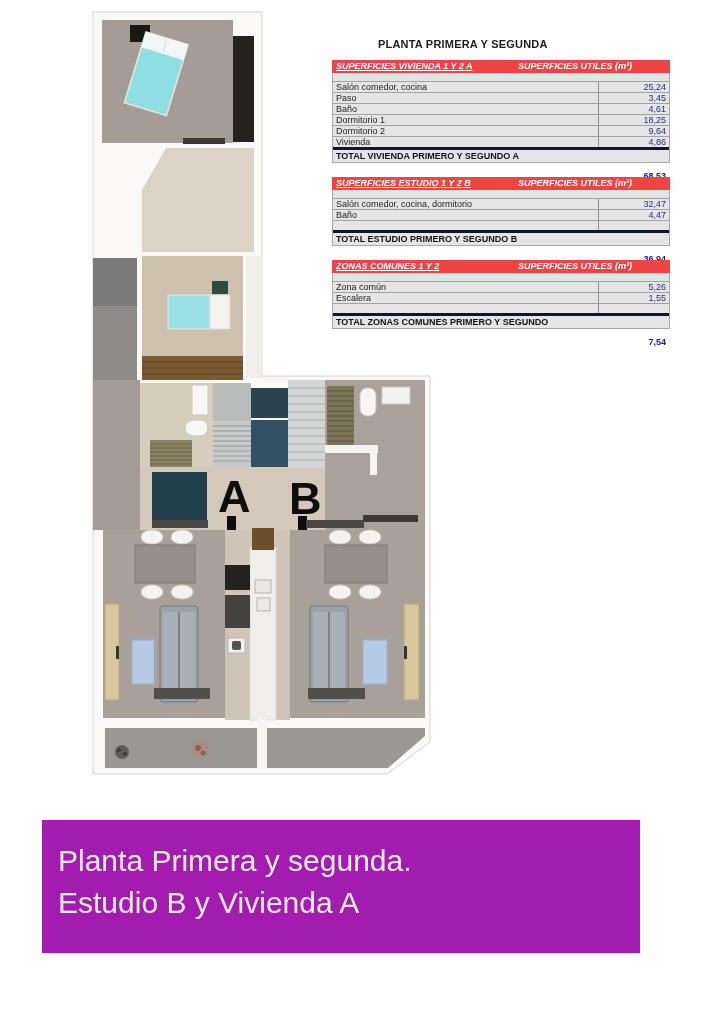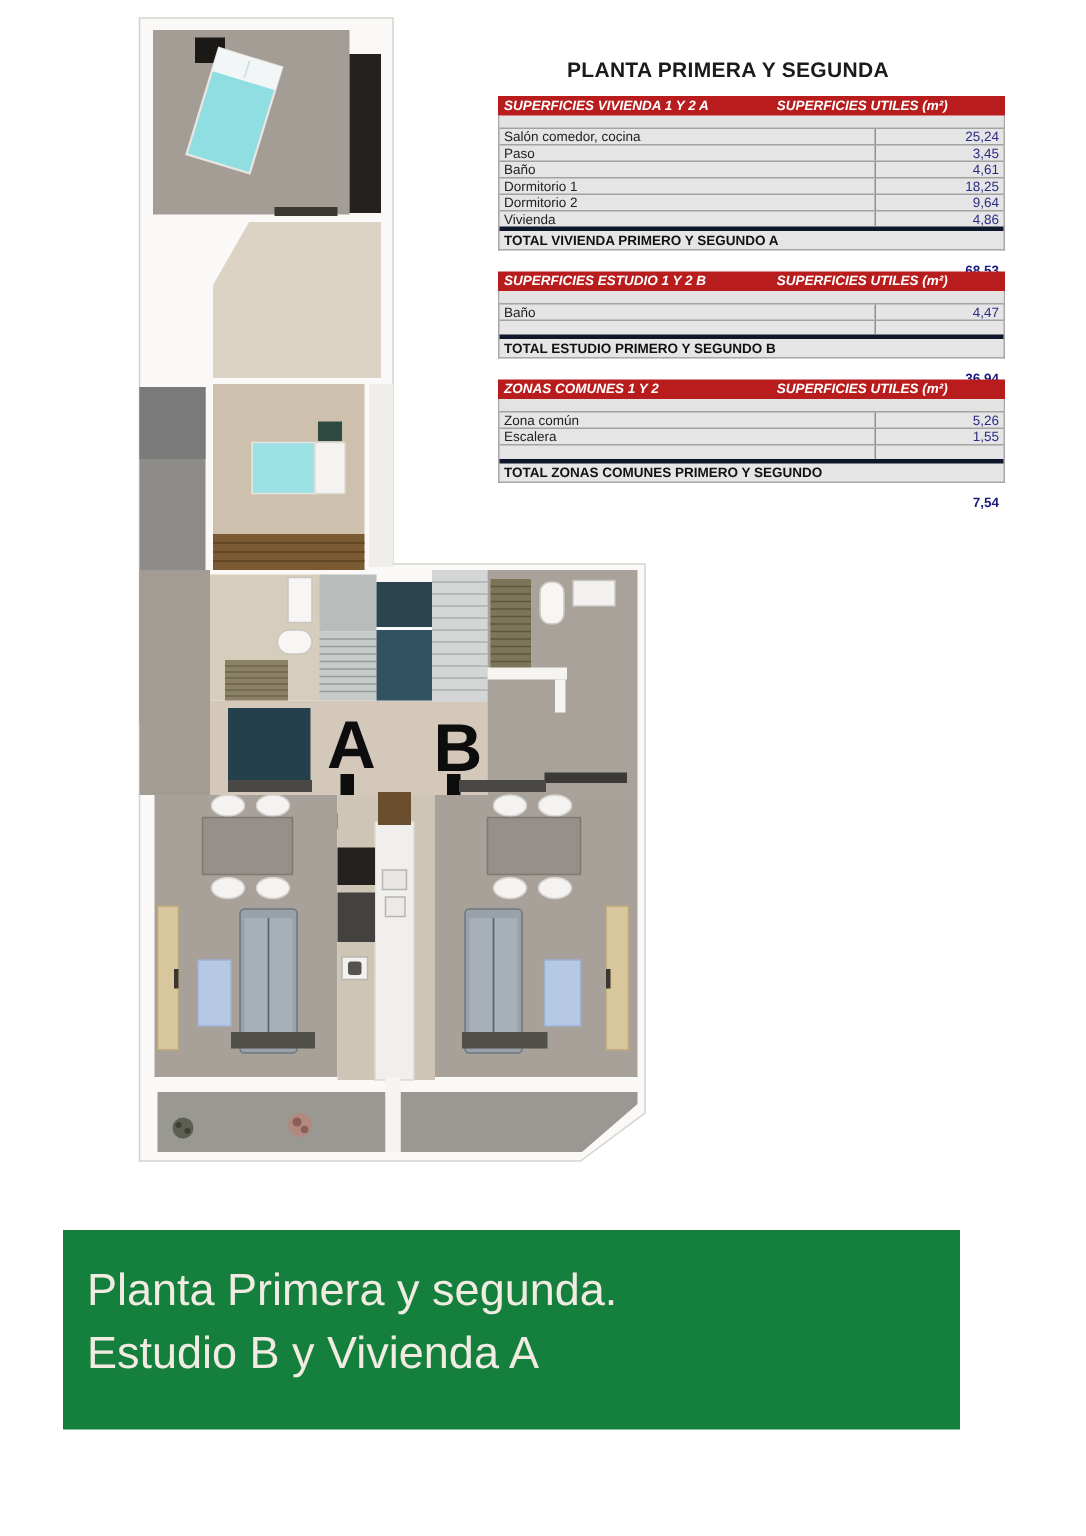--- a/index.html
+++ b/index.html
@@ -4,40 +4,40 @@
 <style>
   html,body{margin:0;padding:0;background:#fff;}
   .page{position:relative;width:724px;height:1024px;background:#ffffff;overflow:hidden;
         font-family:"Liberation Sans",sans-serif;}
 
   
   .floorplan{position:absolute;left:88px;top:0;width:345px;height:800px;}
 
   
   .tables-panel{position:absolute;left:332px;top:38px;width:338px;}
-  .tables-title{font-size:14px;font-weight:bold;color:#1b1b1b;margin:0 0 10px 12px;letter-spacing:.2px;padding-left:34px;}
+  .tables-title{font-size:11px;font-weight:bold;color:#1b1b1b;margin:0 0 10px 12px;letter-spacing:.2px;padding-left:34px;}
   .stable{width:338px;margin-bottom:14px;font-size:9px;color:#222;}
-  .thead{position:relative;height:13px;line-height:13px;background:#b91c1c;color:#ffffff;
-         font-weight:bold;font-style:italic;padding:0 4px;box-sizing:border-box;}
+  .thead{position:relative;height:13px;line-height:13px;background:#ef4444;color:#ffffff;
+         font-weight:bold;font-style:italic;padding:0 4px;box-sizing:border-box;text-decoration:underline;}
   .th-right{position:absolute;left:55%;top:0;}
   .tbody{border:1px solid #a8a8a8;border-top:none;background:#e5e5e5;}
   .row{display:flex;height:10px;line-height:10px;border-top:1px solid #a2a2a2;}
   .row:first-child{border-top:none;}
   .row .lbl{flex:1;padding:0 3px;overflow:hidden;white-space:nowrap;}
-  .row .val{width:86px;padding:0 3px;text-align:right;color:#2b2b85;
+  .row .val{width:71px;padding:0 3px;text-align:right;color:#2b2b85;
             border-left:1px solid #909090;box-sizing:border-box;}
   .row.gap{height:8px;background:#e3e3e3;}
   .row.gap .val{border-left:none;}
   .row.blank{height:9px;}
   .row.total{height:12px;line-height:12px;border-top:3px solid #0f172a;font-weight:bold;}
   .row.total .lbl{color:#111;}
   .row.total .val{color:#1c1c80;margin-top:20px;}
 
   
-  .banner{position:absolute;left:42px;top:820px;width:598px;height:133px;background:#15803d;
+  .banner{position:absolute;left:42px;top:820px;width:598px;height:133px;background:#a21caf;
           box-sizing:border-box;padding:20px 0 0 16px;}
   .banner div{font-size:30px;line-height:42px;color:#f1ebe2;}
 </style>
 </head>
 <body>
 
 <div class="page">
 
   <svg class="floorplan" viewBox="0 0 345 800" xmlns="http://www.w3.org/2000/svg">
 
@@ -252,20 +252,24 @@
       <div class="thead">
         <span class="th-left">SUPERFICIES ESTUDIO 1 Y 2 B</span>
         <span class="th-right">SUPERFICIES UTILES  (m²)</span>
       </div>
       <div class="tbody">
         <div class="row gap">
             <span class="lbl"></span>
             <span class="val"></span>
           </div>
         <div class="row">
+            <span class="lbl">Salón comedor, cocina, dormitorio</span>
+            <span class="val">32,47</span>
+          </div>
+        <div class="row">
             <span class="lbl">Baño</span>
             <span class="val">4,47</span>
           </div>
         <div class="row blank">
             <span class="lbl"></span>
             <span class="val"></span>
           </div>
         <div class="row total">
             <span class="lbl">TOTAL ESTUDIO PRIMERO Y SEGUNDO B</span>
             <span class="val">36,94</span>

